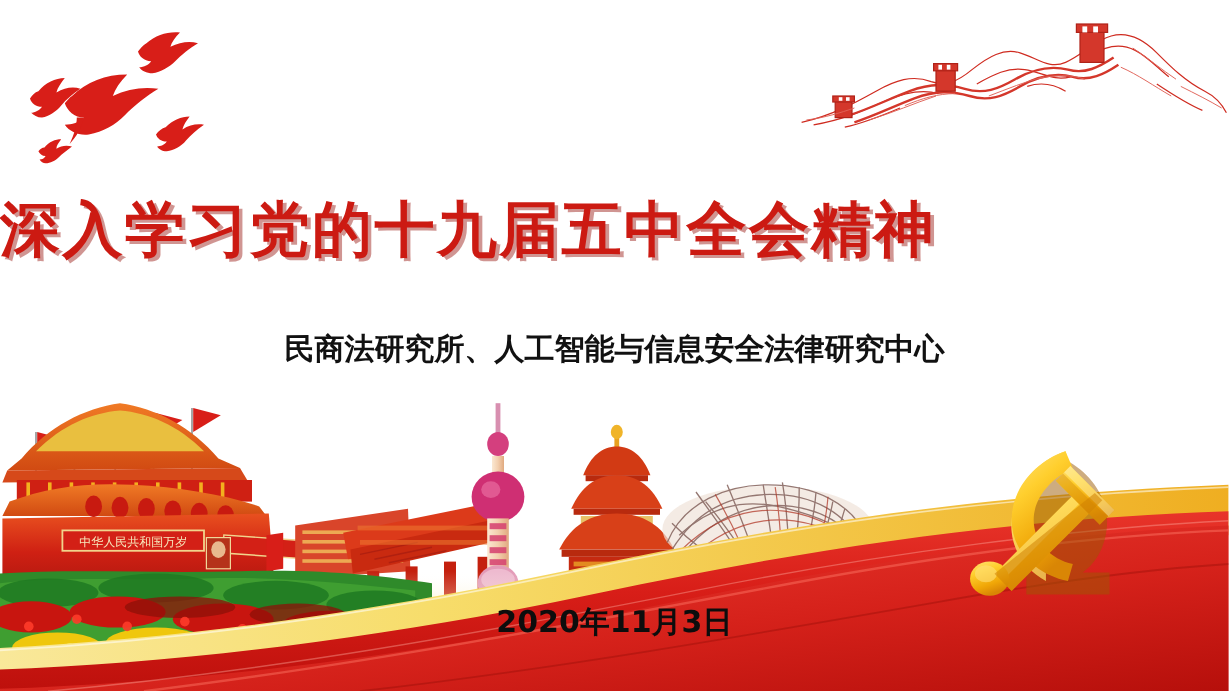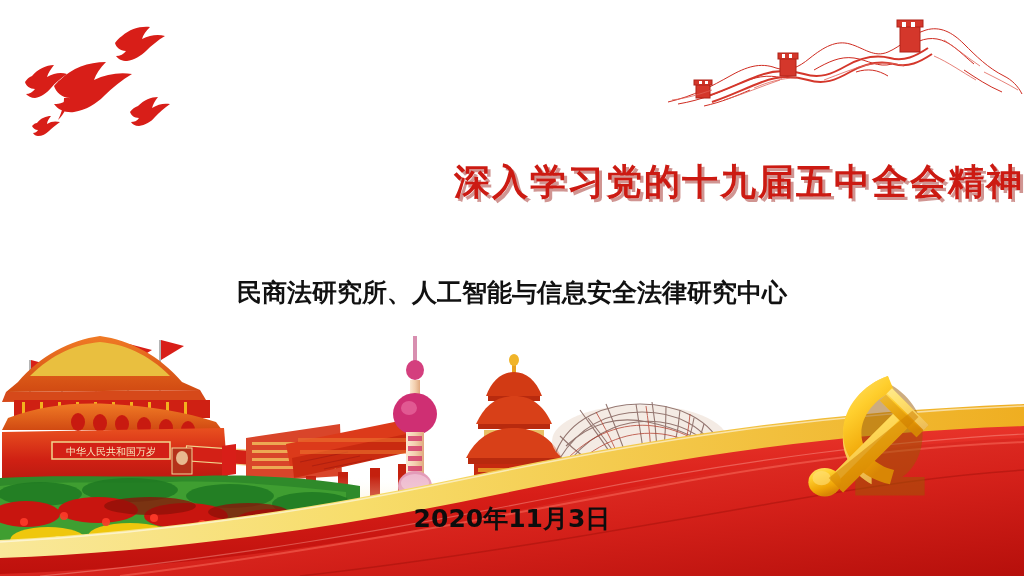--- a/index.html
+++ b/index.html
@@ -31,39 +31,39 @@
     position: absolute;
     left: 0; bottom: 0;
     width: 889px; height: 250px;
   }
 
   
   #title {
     position: absolute;
     left: 0; top: 158px;
     width: 1024px;
-    text-align: right;
-    font-size: 36px;
+    text-align: left;
+    font-size: 50px;
     font-weight: bold;
     letter-spacing: 2px;
     color: #cc1a12;
     text-shadow: 3px 3px 0 rgba(150,20,14,0.45);
     font-family: "DejaVu Sans", "Liberation Sans", sans-serif;
     white-space: nowrap;
   }
   #subtitle {
     position: absolute;
     left: 0; top: 276px;
     width: 1024px;
     text-align: center;
     font-size: 25px;
     font-weight: bold;
     line-height: 32px;
     color: #111111;
-    font-family: Liberation Sans, sans-serif;
+    font-family: Liberation Serif, serif;
   }
   #subtitle div { white-space: nowrap; }
   #date {
     position: absolute;
     left: 0; top: 502px;
     width: 1024px;
     text-align: center;
     font-size: 25px;
     font-weight: bold;
     color: #0d0d0d;

